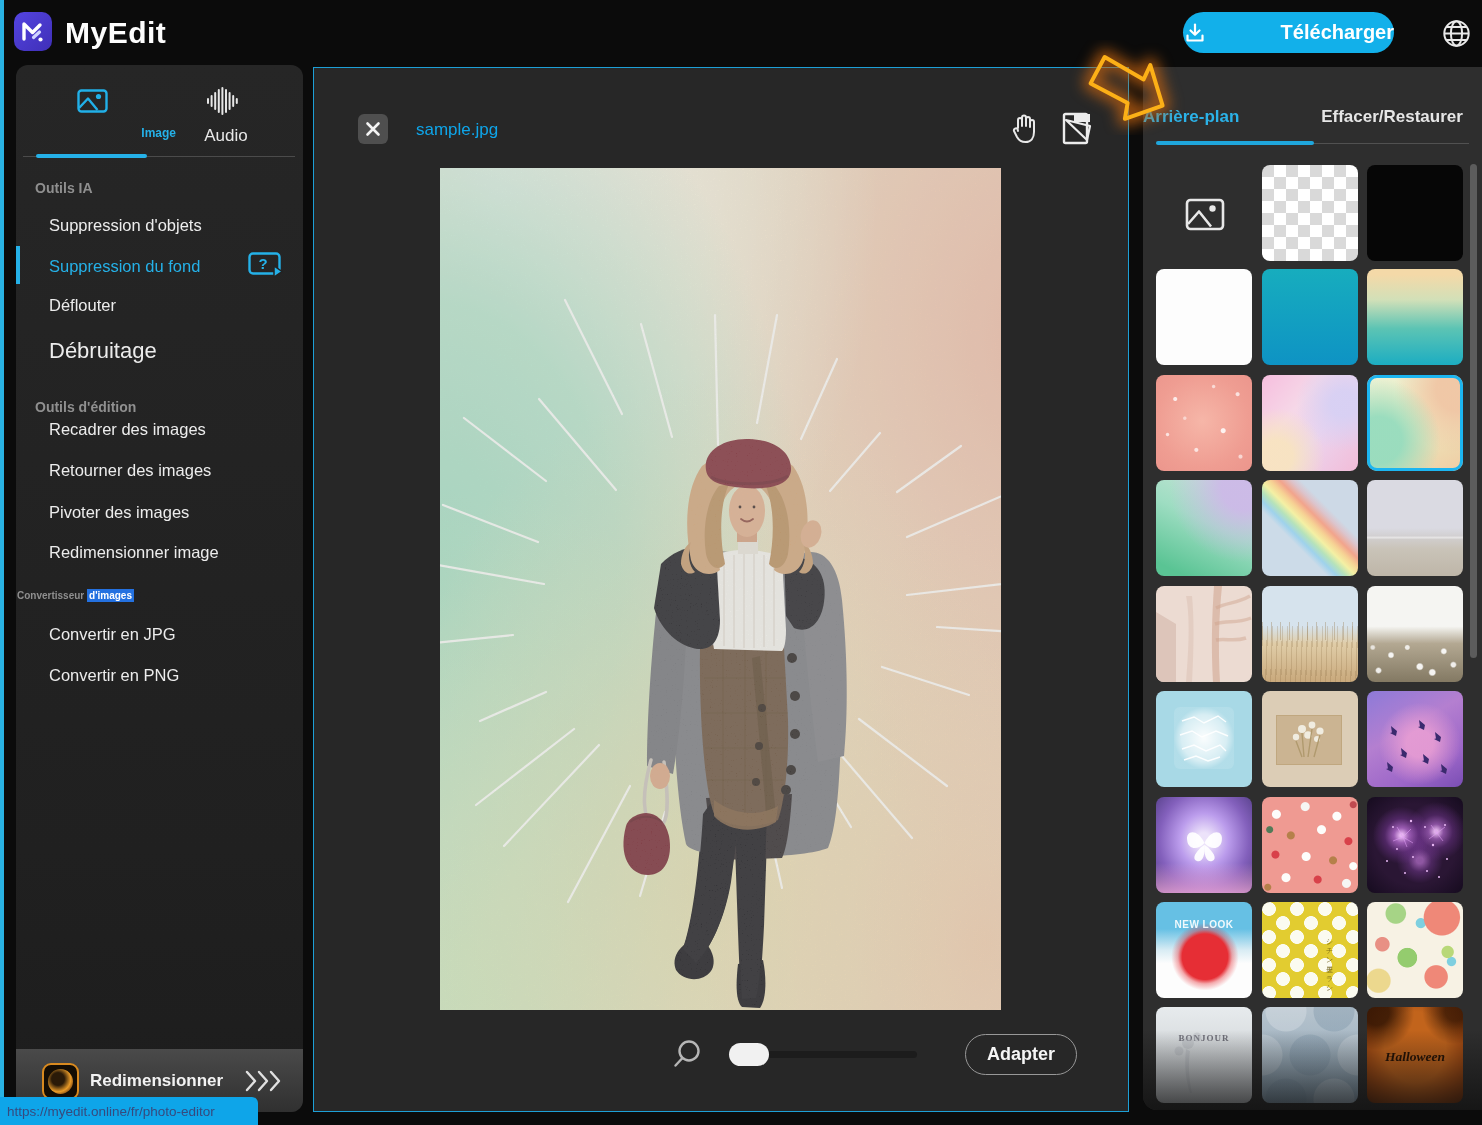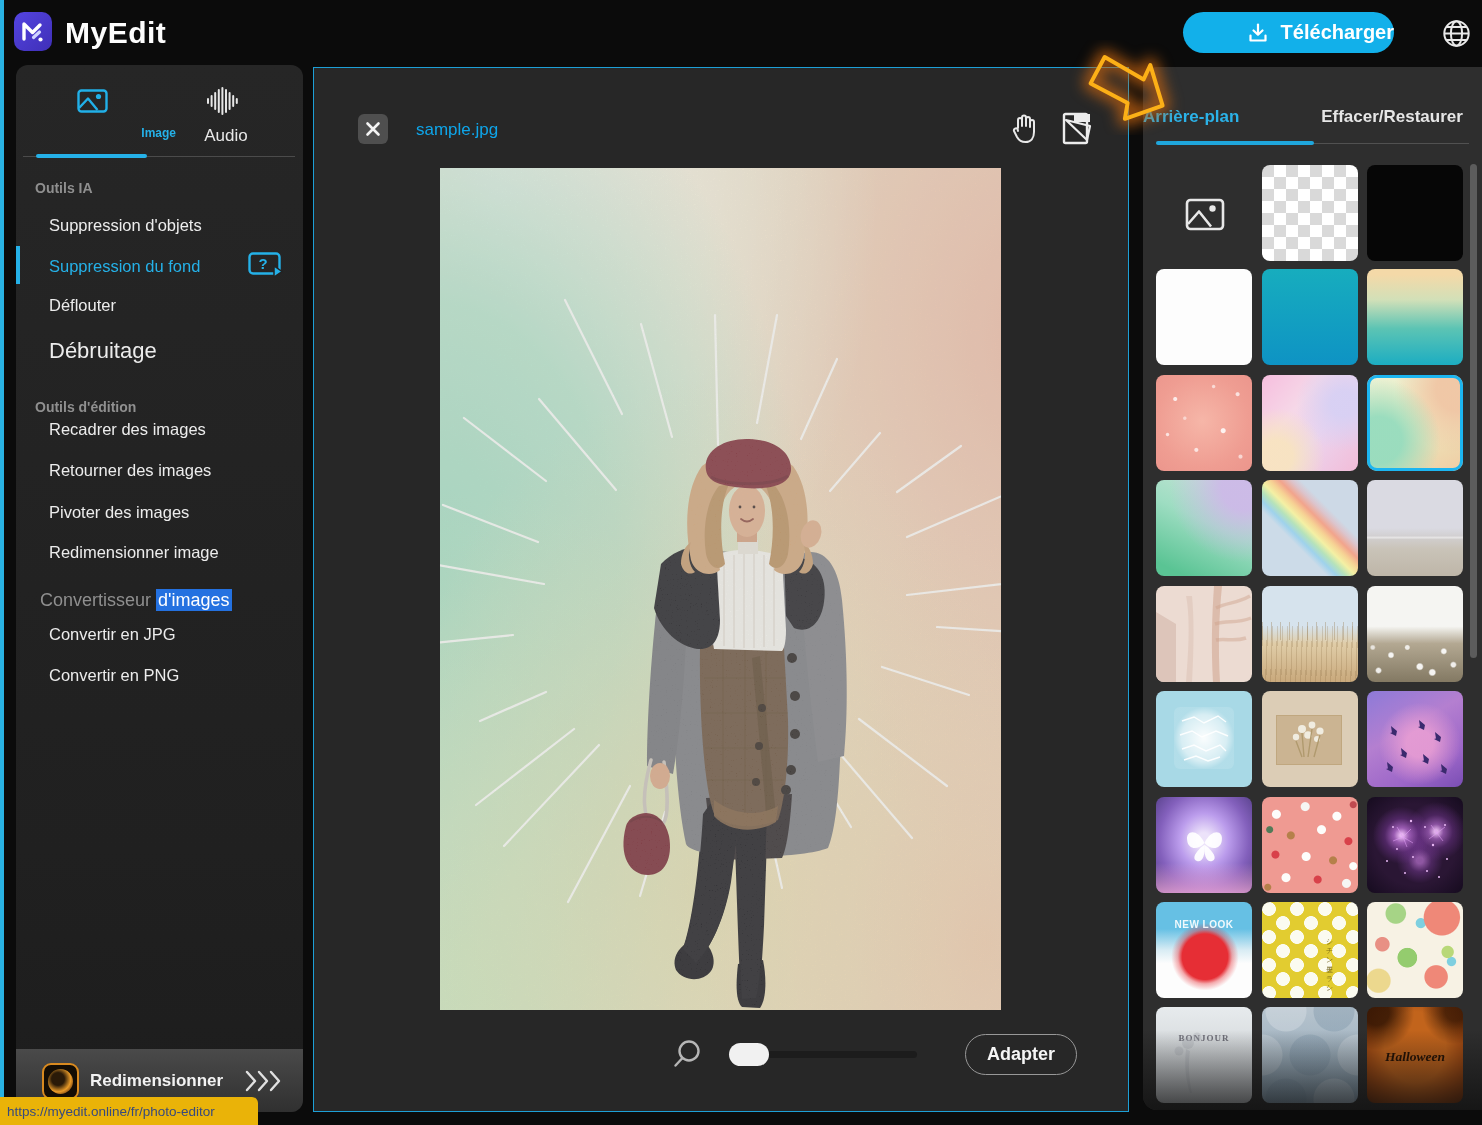--- a/index.html
+++ b/index.html
@@ -18,21 +18,21 @@
 
   <div class="abs" style="left:14px;top:12px;width:38px;height:39px;border-radius:10px;background:linear-gradient(135deg,#5444e0,#3f2fb8);">
     <svg width="38" height="39" viewBox="0 0 38 39">
       <path d="M10 27 L10 12 L18.5 20.5 L26 13" fill="none" stroke="#ffffff" stroke-width="3.4" stroke-linecap="round" stroke-linejoin="round"></path>
       <path d="M19.5 25.5 L25.5 20" fill="none" stroke="#cfd4ff" stroke-width="3.2" stroke-linecap="round"></path>
       <circle cx="26.5" cy="27.5" r="2.1" fill="#ffffff"></circle>
     </svg>
   </div>
   <div class="abs" style="left:65px;top:16px;font-size:30px;font-weight:600;color:#fdfdfd;letter-spacing:.5px;">MyEdit</div>
 
-  <div class="abs" style="left:1183px;top:12px;width:211px;height:41px;border-radius:21px;background:#12b0ea;display:flex;align-items:center;justify-content:flex-end;gap:11px;">
+  <div class="abs" style="left:1183px;top:12px;width:211px;height:41px;border-radius:21px;background:#12b0ea;display:flex;align-items:center;justify-content:space-between;gap:11px;">
     <svg width="24" height="24" viewBox="0 0 24 24">
       <path d="M12 3.5 L12 13" stroke="#fff" stroke-width="2.2" fill="none" stroke-linecap="round"></path>
       <path d="M7.5 9.5 L12 13.7 L16.5 9.5" stroke="#fff" stroke-width="2.2" fill="none" stroke-linecap="round" stroke-linejoin="round"></path>
       <path d="M4.5 14.5 L4.5 19.5 L19.5 19.5 L19.5 14.5" stroke="#fff" stroke-width="2.2" fill="none" stroke-linecap="round" stroke-linejoin="round"></path>
     </svg>
     <span style="color:#fff;font-size:20px;font-weight:700;">Télécharger</span>
   </div>
 
   <svg class="abs" style="left:1442px;top:19px;" width="29" height="29" viewBox="0 0 29 29">
     <g fill="none" stroke="#e9e9e9" stroke-width="2">
@@ -78,21 +78,21 @@
     </svg>
     <div class="abs" style="left:33px;top:231px;font-size:16.5px;color:#ececec;">Déflouter</div>
     <div class="abs" style="left:33px;top:273px;font-size:22px;color:#ececec;">Débruitage</div>
 
     <div class="abs" style="left:19px;top:334px;font-size:14px;font-weight:700;color:#8f8f8f;">Outils d'édition</div>
     <div class="abs" style="left:33px;top:355px;font-size:16.5px;color:#ececec;">Recadrer des images</div>
     <div class="abs" style="left:33px;top:396px;font-size:16.5px;color:#ececec;">Retourner des images</div>
     <div class="abs" style="left:33px;top:438px;font-size:16.5px;color:#ececec;">Pivoter des images</div>
     <div class="abs" style="left:33px;top:478px;font-size:16.5px;color:#ececec;">Redimensionner image</div>
 
-    <div class="abs" style="left:24px;top:525px;font-size:18px;font-weight:400;color:#8f8f8f;">Convertisseur <span style="background:#2471e0;color:#fff;padding:1px 2px;">d'images</span></div>
+    <div class="abs" style="left:1px;top:525px;font-size:10px;font-weight:700;color:#8f8f8f;">Convertisseur <span style="background:#2471e0;color:#fff;padding:1px 2px;">d'images</span></div>
     <div class="abs" style="left:33px;top:560px;font-size:16.5px;color:#ececec;">Convertir en JPG</div>
     <div class="abs" style="left:33px;top:601px;font-size:16.5px;color:#ececec;">Convertir en PNG</div>
 
     <div class="abs" style="left:0;top:984px;width:287px;height:63px;background:linear-gradient(#4a4a4a,#303030);">
       <div class="abs" style="left:26px;top:14px;width:37px;height:37px;border-radius:9px;background:#140d04;border:2px solid #d98a1f;overflow:hidden;">
         <div class="abs" style="left:4px;top:4px;width:25px;height:25px;border-radius:50%;background:radial-gradient(circle at 40% 40%, #2a1a08 30%, #e89a28 60%, #7a4410 80%);"></div>
       </div>
       <div class="abs" style="left:74px;top:22px;font-size:17px;font-weight:600;color:#f2f2f2;">Redimensionner</div>
       <svg class="abs" style="left:228px;top:21px;" width="42" height="22" viewBox="0 0 42 22">
         <g fill="none" stroke="#e0e0e0" stroke-width="2.4" stroke-linecap="round" stroke-linejoin="round">
@@ -496,17 +496,17 @@
     <div class="abs" style="left:327px;top:97px;width:7px;height:494px;border-radius:4px;background:#5c5c5c;"></div>
   </div>
 
   <svg class="abs" style="left:1070px;top:40px;pointer-events:none;" width="120" height="95" viewBox="0 0 120 95">
     <g transform="translate(-1070,-40)">
       <path id="arrowP" d="M1104.7 57 L1143.6 79.5 L1150.3 65 L1162.6 105.6 L1124.9 118.8 L1127.6 103 L1090.6 83.4 Z" fill="none" stroke="rgba(200,100,16,0.75)" stroke-width="15" stroke-linejoin="round" style="filter:blur(7px);"></path>
       <path d="M1104.7 57 L1143.6 79.5 L1150.3 65 L1162.6 105.6 L1124.9 118.8 L1127.6 103 L1090.6 83.4 Z" fill="none" stroke="#fcb017" stroke-width="4" stroke-linejoin="round"></path>
     </g>
   </svg>
 
-  <div class="abs" style="left:0;top:1097px;width:258px;height:28px;background:#eab308;border-radius:0 6px 0 0;display:flex;align-items:center;">
+  <div class="abs" style="left:0;top:1097px;width:258px;height:28px;background:#0ea5e9;border-radius:0 6px 0 0;display:flex;align-items:center;">
     <span style="margin-left:7px;font-size:13.5px;color:#374a7e;">https://myedit.online/fr/photo-editor</span>
   </div>
 
 </div>
 
 </body></html>

